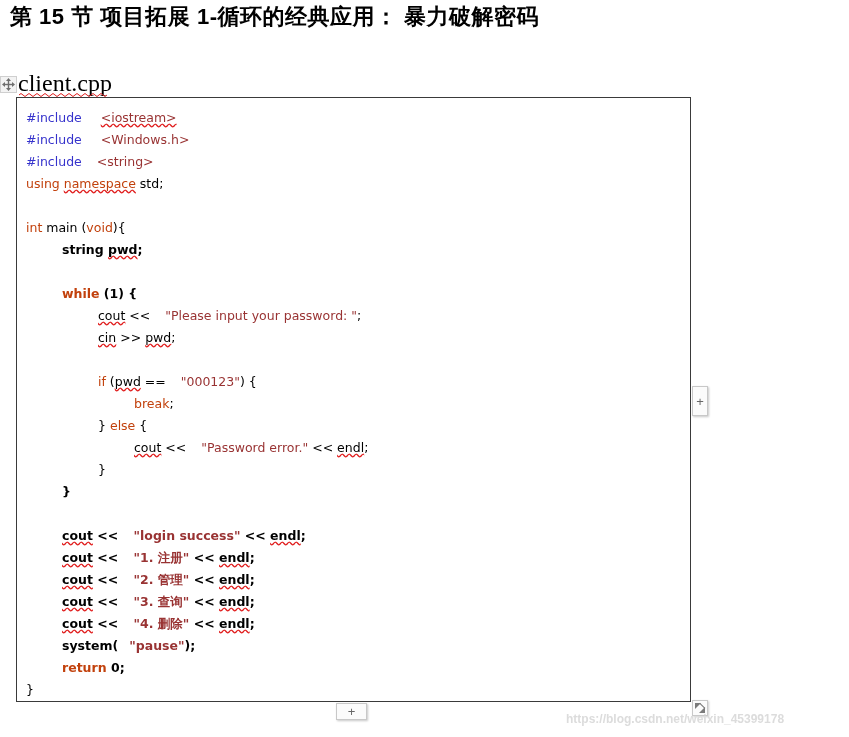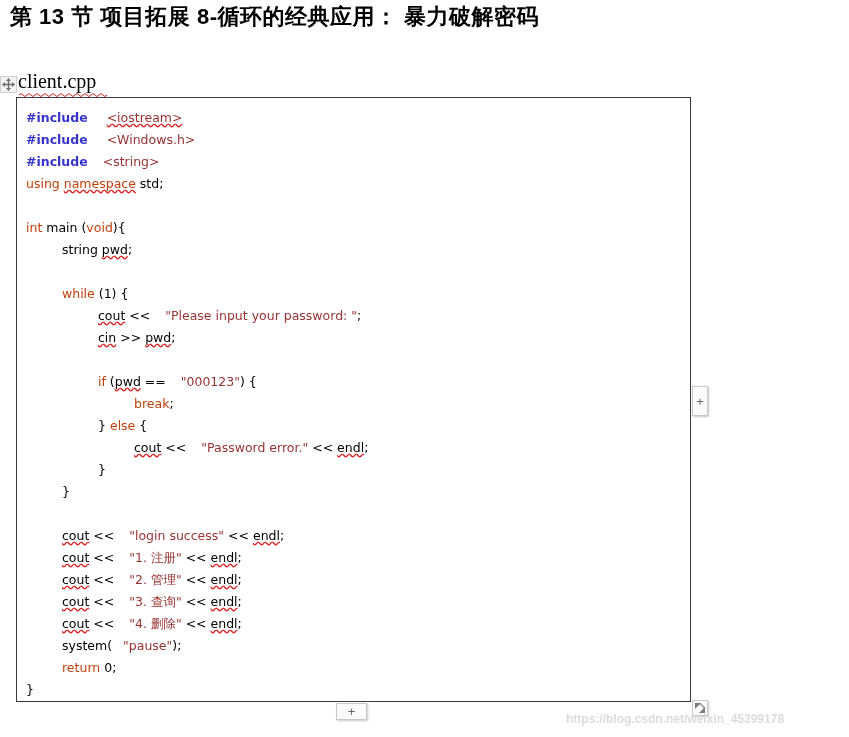--- a/index.html
+++ b/index.html
@@ -42,21 +42,21 @@
     cursor: move;
   }
   #table-move-handle svg { display: block; }
 
   
   #file-caption {
     position: absolute;
     left: 18px;
     top: 70px;
     font-family: "Liberation Serif", serif;
-    font-size: 20px;
+    font-size: 24px;
     color: #000000;
     white-space: nowrap;
   }
   #file-caption .spell {
     background-repeat: repeat-x;
     background-position: left bottom;
     padding-bottom: 1px;
   }
 
   
@@ -74,27 +74,27 @@
   #code-block {
     margin: 0;
     padding: 9px 0 0 9px;
     font-family: "DejaVu Sans", sans-serif;
     font-size: 12.5px;
     line-height: 22px;
     color: #000000;
     white-space: pre;
   }
   .ln { display: block; height: 22px; }
-  .ind1 { padding-left: 36px; }
+  .ind1 { padding-left: 36px; font-weight: bold; }
   .ind2 { padding-left: 72px; }
   .ind3 { padding-left: 108px; }
 
   
   .kw  { color: #c2410c; }
-  .pp  { color: #3633cc; font-weight: bold; }
+  .pp  { color: #3633cc; }
   .str { color: #993333; margin-left: 11px; }
   .pl  { color: #000000; }
 
   
   .sq {
     text-decoration: underline;
     text-decoration-color: #e01b1b;
     text-decoration-style: wavy;
     text-decoration-skip-ink: none;
     text-underline-offset: 1px;
@@ -166,21 +166,21 @@
     font-size: 12px;
     color: #dcdcdc;
     white-space: nowrap;
     user-select: none;
     font-weight: bold;
   }
 </style>
 </head>
 <body>
 
-<div id="page-title">第 13 节 项目拓展 8-循环的经典应用： 暴力破解密码</div>
+<div id="page-title">第 15 节 项目拓展 1-循环的经典应用： 暴力破解密码</div>
 
 <div id="table-move-handle" title="move">
   <svg width="15" height="15" viewBox="0 0 15 15">
     <g fill="#6f6f6f">
       <polygon points="7.5,1 10,4 5,4"></polygon>
       <polygon points="7.5,14 10,11 5,11"></polygon>
       <polygon points="1,7.5 4,5 4,10"></polygon>
       <polygon points="14,7.5 11,5 11,10"></polygon>
       <rect x="6.8" y="3.4" width="1.4" height="8.2"></rect>
       <rect x="3.4" y="6.8" width="8.2" height="1.4"></rect>

